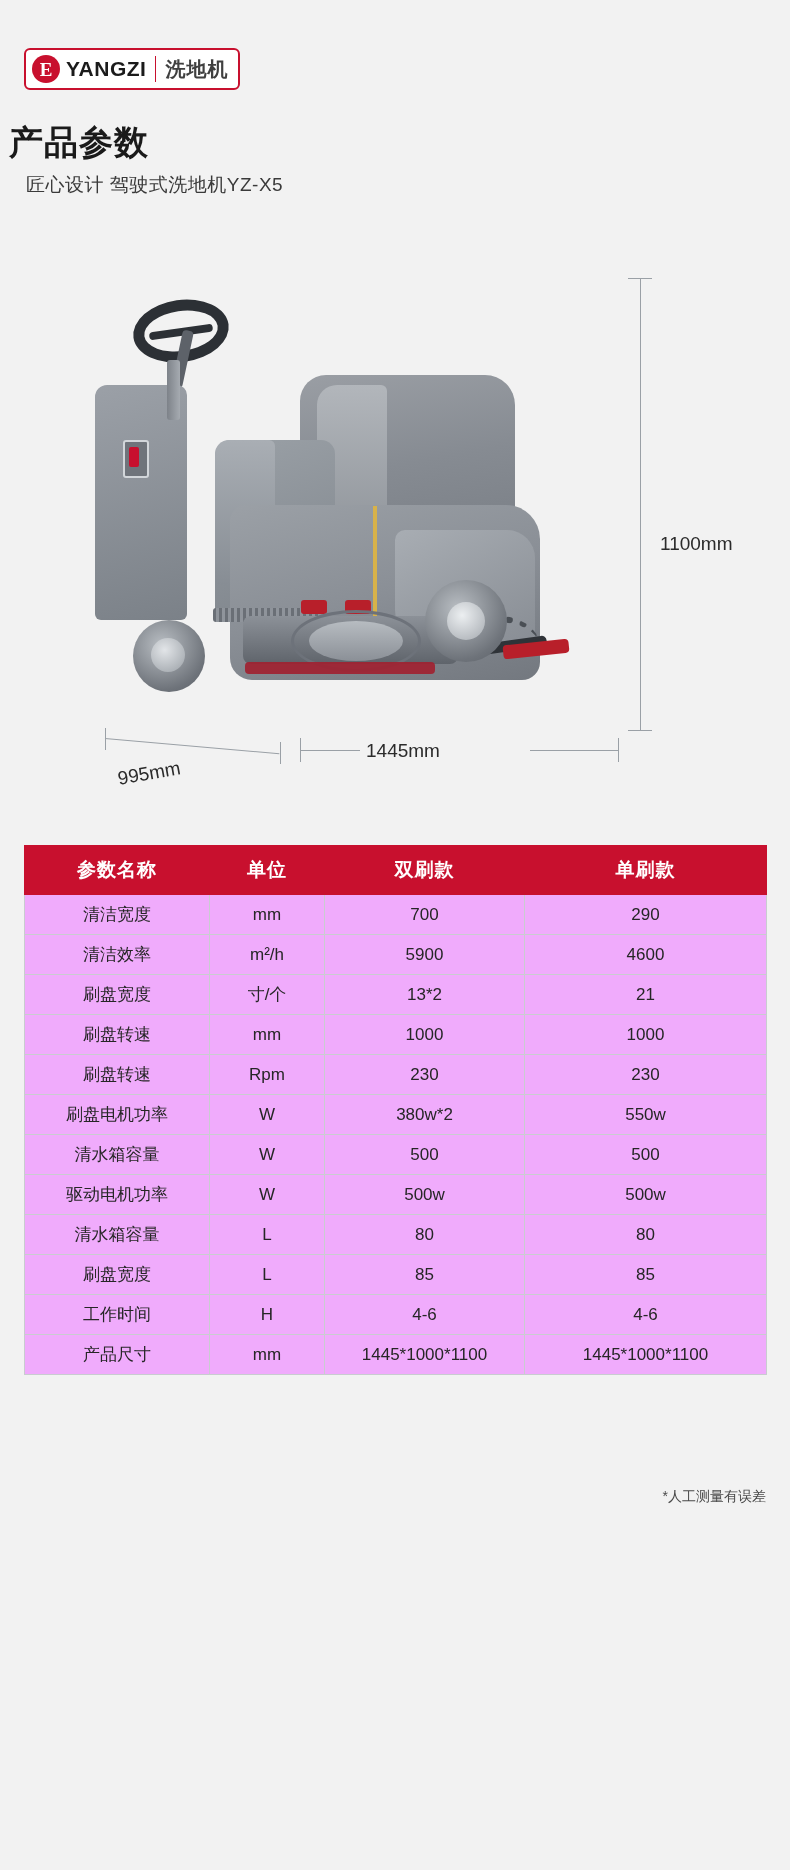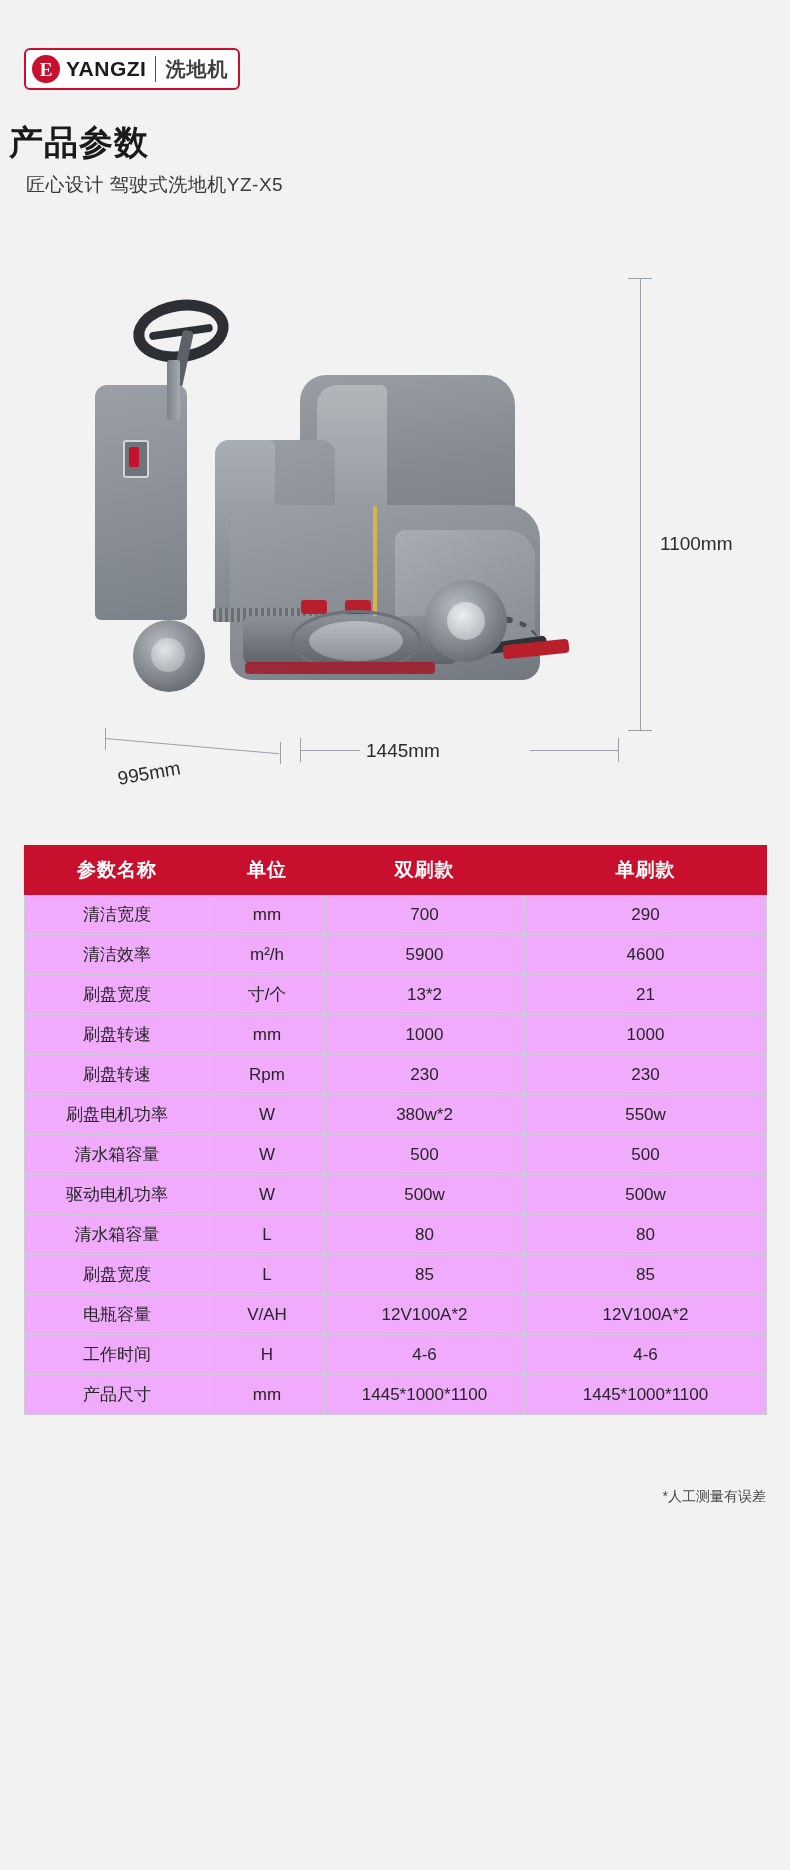--- a/index.html
+++ b/index.html
@@ -578,26 +578,20 @@
           <td>80</td>
           <td>80</td>
         </tr>
         <tr>
           <td>刷盘宽度</td>
           <td>L</td>
           <td>85</td>
           <td>85</td>
         </tr>
         <tr>
-          <td>电瓶容量</td>
-          <td>V/AH</td>
-          <td>12V100A*2</td>
-          <td>12V100A*2</td>
-        </tr>
-        <tr>
           <td>工作时间</td>
           <td>H</td>
           <td>4-6</td>
           <td>4-6</td>
         </tr>
         <tr>
           <td>产品尺寸</td>
           <td>mm</td>
           <td>1445*1000*1100</td>
           <td>1445*1000*1100</td>

